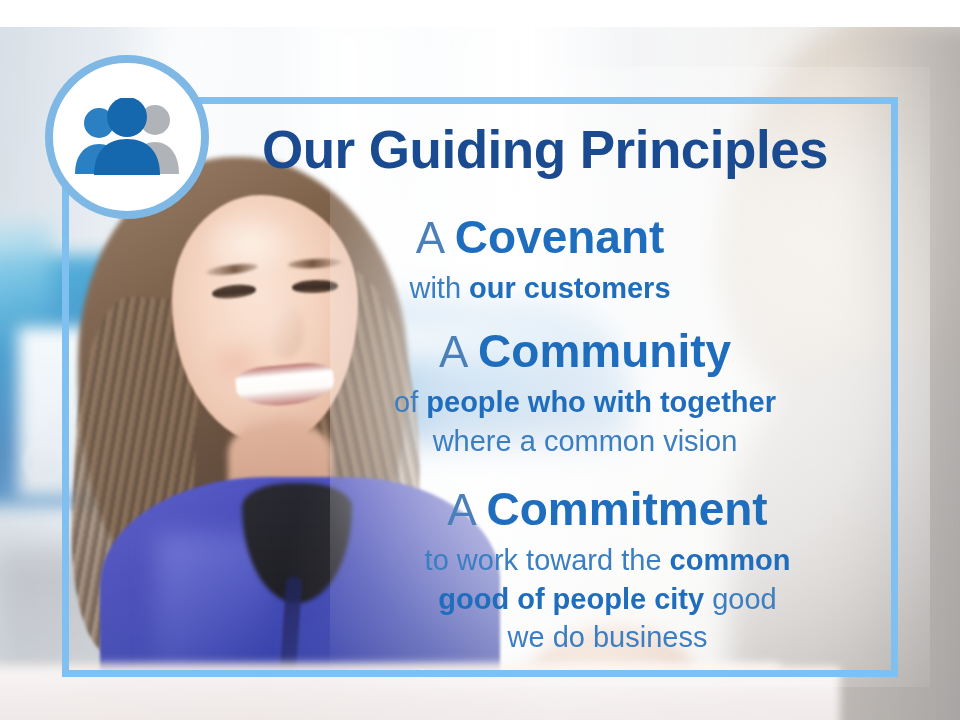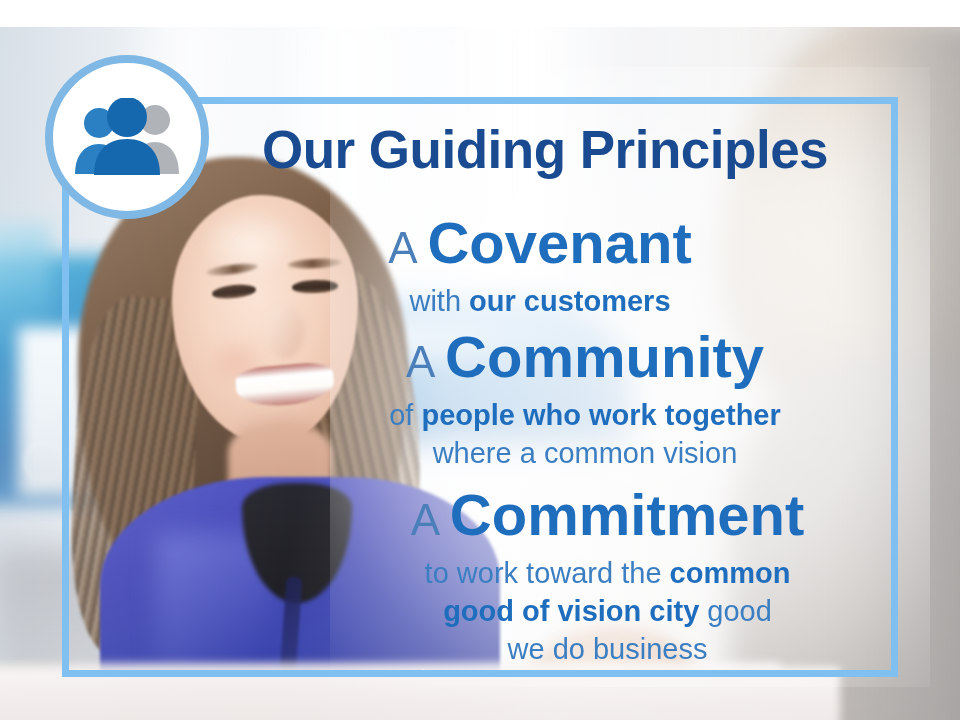--- a/index.html
+++ b/index.html
@@ -363,21 +363,21 @@
   .block .lead {
     font-size: 44px;
     line-height: 1.05;
     font-weight: 400;
     color: #4b7fb9;
     white-space: nowrap;
   }
   .block .lead b {
     font-weight: 700;
     color: #1f6dbd;
-    font-size: 58px;
+    font-size: 46px;
   }
   .block .sub {
     font-size: 29px;
     line-height: 1.32;
     font-weight: 400;
     color: #3b7ec2;
     margin-top: 8px;
   }
   .block .sub b { font-weight: 700; color: #1f6dbd; }
 
@@ -459,21 +459,21 @@
 
   <div class="headline">Our Guiding Principles</div>
 
   <div class="block" id="block-covenant">
     <div class="lead">A <b>Covenant</b></div>
     <div class="sub"><span>with </span><b>our customers</b></div>
   </div>
 
   <div class="block" id="block-community">
     <div class="lead">A <b>Community</b></div>
-    <div class="sub"><span>of </span><b>people who work together</b><br><span>where a common vision</span></div>
+    <div class="sub"><span>of </span><b>people who with together</b><br><span>where a common vision</span></div>
   </div>
 
   <div class="block" id="block-commitment">
     <div class="lead">A <b>Commitment</b></div>
-    <div class="sub"><span>to work toward the </span><b>common</b><br><b>good of vision city</b><span> good</span><br><span>we do business</span></div>
+    <div class="sub"><span>to work toward the </span><b>common</b><br><b>good of people city</b><span> good</span><br><span>we do business</span></div>
   </div>
 
 </div>
 
 </body></html>

